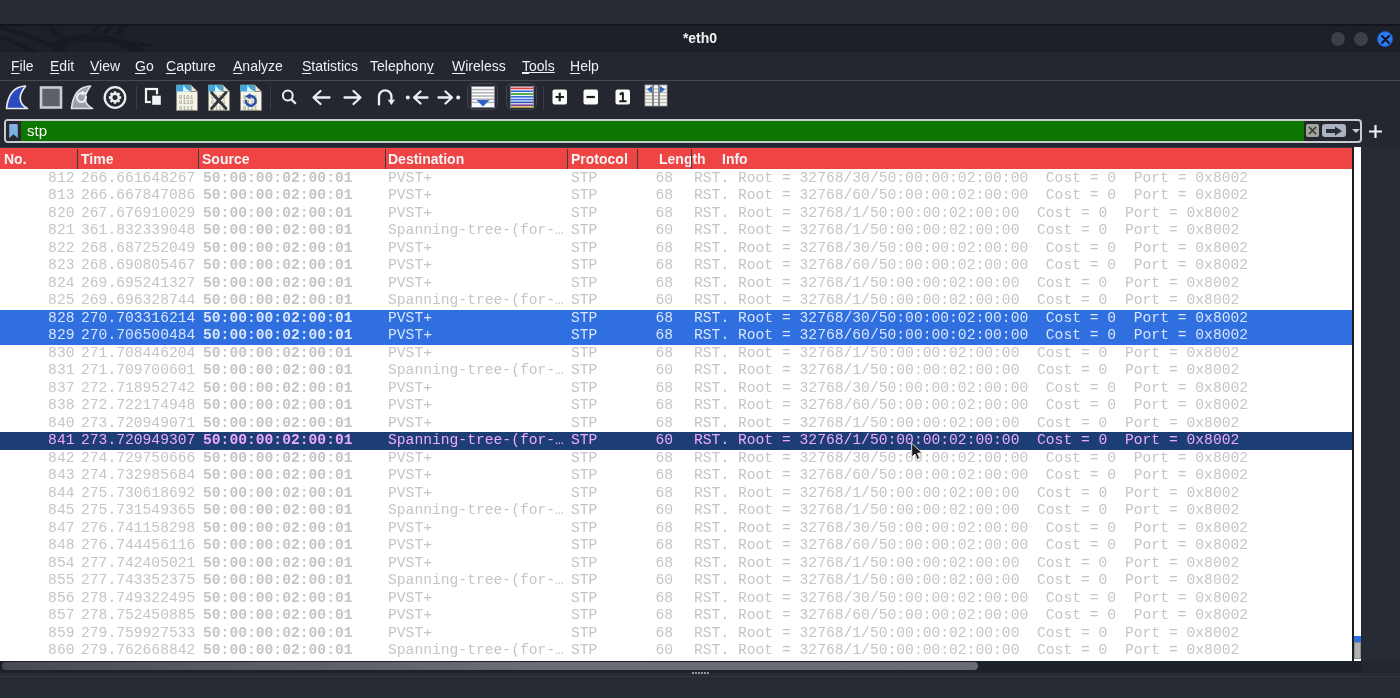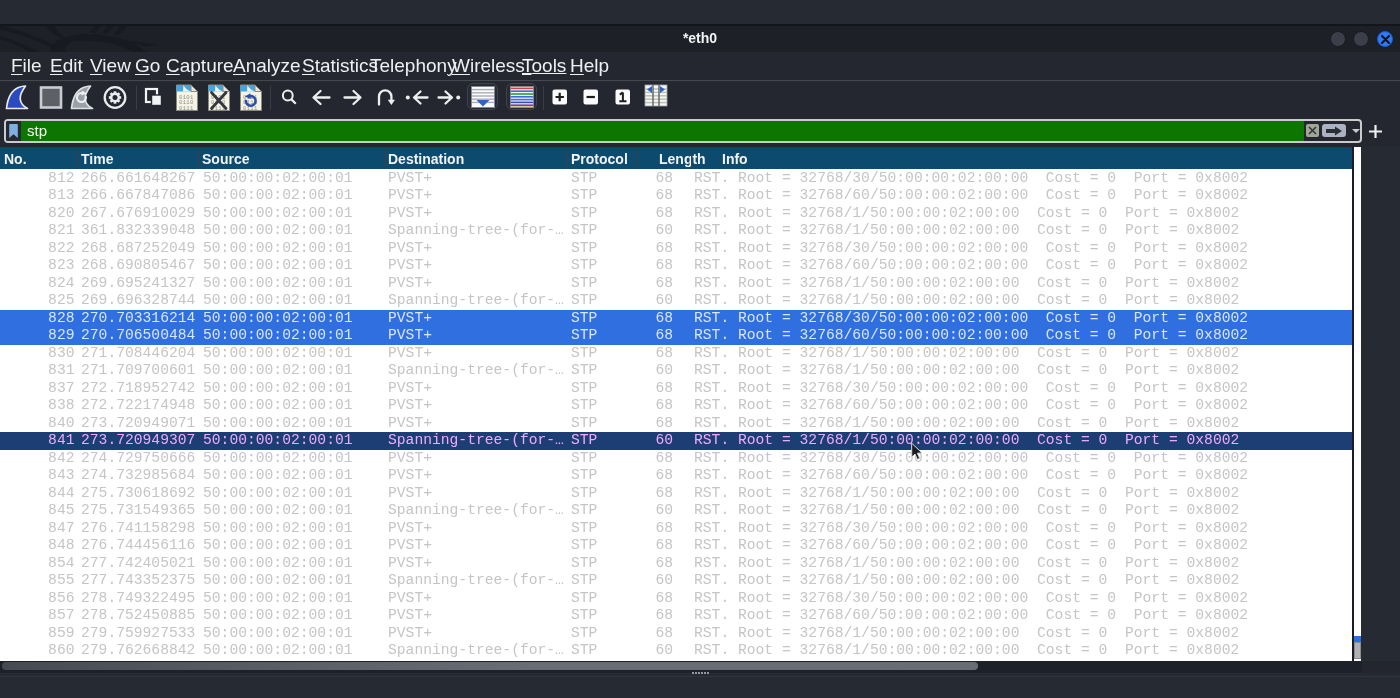--- a/index.html
+++ b/index.html
@@ -9,54 +9,54 @@
   
   #titlebar { position:absolute; left:0; top:0; width:1400px; height:28px; background:#1d2027; overflow:hidden; }
   #titletop { position:absolute; left:0; top:0; width:1400px; height:2px; background:#13151a; }
   #title { position:absolute; left:0; top:3px; transform:translateZ(0); width:1400px; text-align:center; color:#f2f3f4; font-size:14px; font-weight:bold; line-height:22px; }
   .winbtn { position:absolute; top:7px; width:16px; height:16px; border-radius:50%; background:#3c3f49; border:1px solid #191b21; }
   #winclose { background:#2e7bf6; border-color:#1d5ac2; }
 
   
   #menubar { position:absolute; left:0; top:28px; width:1400px; height:29px; background:#24272f; border-bottom:1px solid #45484f; }
   #menutext { position:absolute; left:0; top:0; width:1400px; height:29px; transform:translateZ(0); }
-  .mi { position:absolute; top:0; color:#eef0f2; font-size:19px; line-height:28px; }
+  .mi { position:absolute; top:0; color:#eef0f2; font-size:14px; line-height:28px; }
   .mi u { text-decoration-thickness:1px; text-underline-offset:2px; }
 
   
   #toolbar { position:absolute; left:0; top:58px; width:1400px; height:34px; background:#24272f; }
   .ticon { position:absolute; top:1.5px; }
   .tsep { position:absolute; top:4px; width:1px; height:24px; background:#3a3d46; }
   .tbtn { position:absolute; top:1px; width:31px; height:27px; background:#272b34; border:1px solid #3f434c; border-radius:6px; }
 
   
   #filterbar { position:absolute; left:0; top:92px; width:1400px; height:31px; background:#24272f; }
   #filterbox { position:absolute; left:4px; top:3px; width:1358px; height:24px; border:2px solid #c9cbcf; border-radius:4px; background:#24272f; overflow:hidden; }
   #bookmark { position:absolute; left:0; top:0; width:15px; height:20px; background:#262932; }
   #greenfld { position:absolute; left:15px; top:0; width:1283px; height:20px; background:#0d7600; }
   #stp { position:absolute; left:21px; top:0; transform:translateZ(0); height:20px; line-height:20px; color:#f7f7f7; font-size:15px; font-family:"Liberation Sans",sans-serif; }
   #xbtn { position:absolute; left:1299.5px; top:2.5px; width:13px; height:13.5px; background:#a2a795; border-radius:2px; }
   #applybtn { position:absolute; left:1315.5px; top:2.5px; width:24px; height:13.5px; background:#abb2c2; border-radius:3px; }
   #caret { position:absolute; left:1346.3px; top:8px; width:0; height:0; border-left:4px solid transparent; border-right:4px solid transparent; border-top:4.5px solid #c9cbd0; }
 
   
   #tablewrap { position:absolute; left:0; top:123px; width:1352px; height:514px; }
-  #thead { position:absolute; left:0; top:0; width:1352px; height:22px; background:#0c4a6e; border-top:1px solid #353943; }
+  #thead { position:absolute; left:0; top:0; width:1352px; height:22px; background:#ef4444; border-top:1px solid #353943; }
   #theadtext { position:absolute; left:0; top:0; width:1352px; height:22px; transform:translateZ(0); }
   .th { position:absolute; top:0; height:22px; line-height:22px; color:#f2f3f4; font-size:14px; font-weight:bold; }
   .thsep { position:absolute; top:1px; width:1px; height:21px; background:#3a3e47; }
   #tbodybg { position:absolute; left:0; top:22px; width:1352px; height:492px; background:#ffffff; }
   .bgA { position:absolute; left:0; top:140.6px; width:1352px; height:35px; background:#2f6fe0; }
   .bgB { position:absolute; left:0; top:263.1px; width:1352px; height:17.5px; background:#1c3e74; }
   #tbody { position:absolute; left:0; top:22.6px; transform:translateZ(0); width:1352px; height:491.4px; font-family:"Liberation Mono", monospace; font-size:14.66px; color:#c5c5c5; }
   .r { position:relative; width:1352px; height:17.5px; line-height:17.5px; white-space:pre; }
   .r span { position:absolute; top:0; }
   .no  { left:0;   width:74.5px; text-align:right; }
   .tim { left:81px; }
-  .src { left:203px; }
+  .src { left:203px;font-weight:bold; }
   .dst { left:388px; }
   .pro { left:571px; }
   .len { left:638px; width:52.5px; text-align:center; }
   .inf { left:694px; }
   .selA { color:#d9e5fa; }
   .selB { color:#f0abfc; }
 
   
   #vline { position:absolute; left:1352px; top:123px; width:1.5px; height:514px; background:#1a1d24; }
   #vtrack { position:absolute; left:1353.5px; top:123px; width:7px; height:514px; background:#ffffff; }

